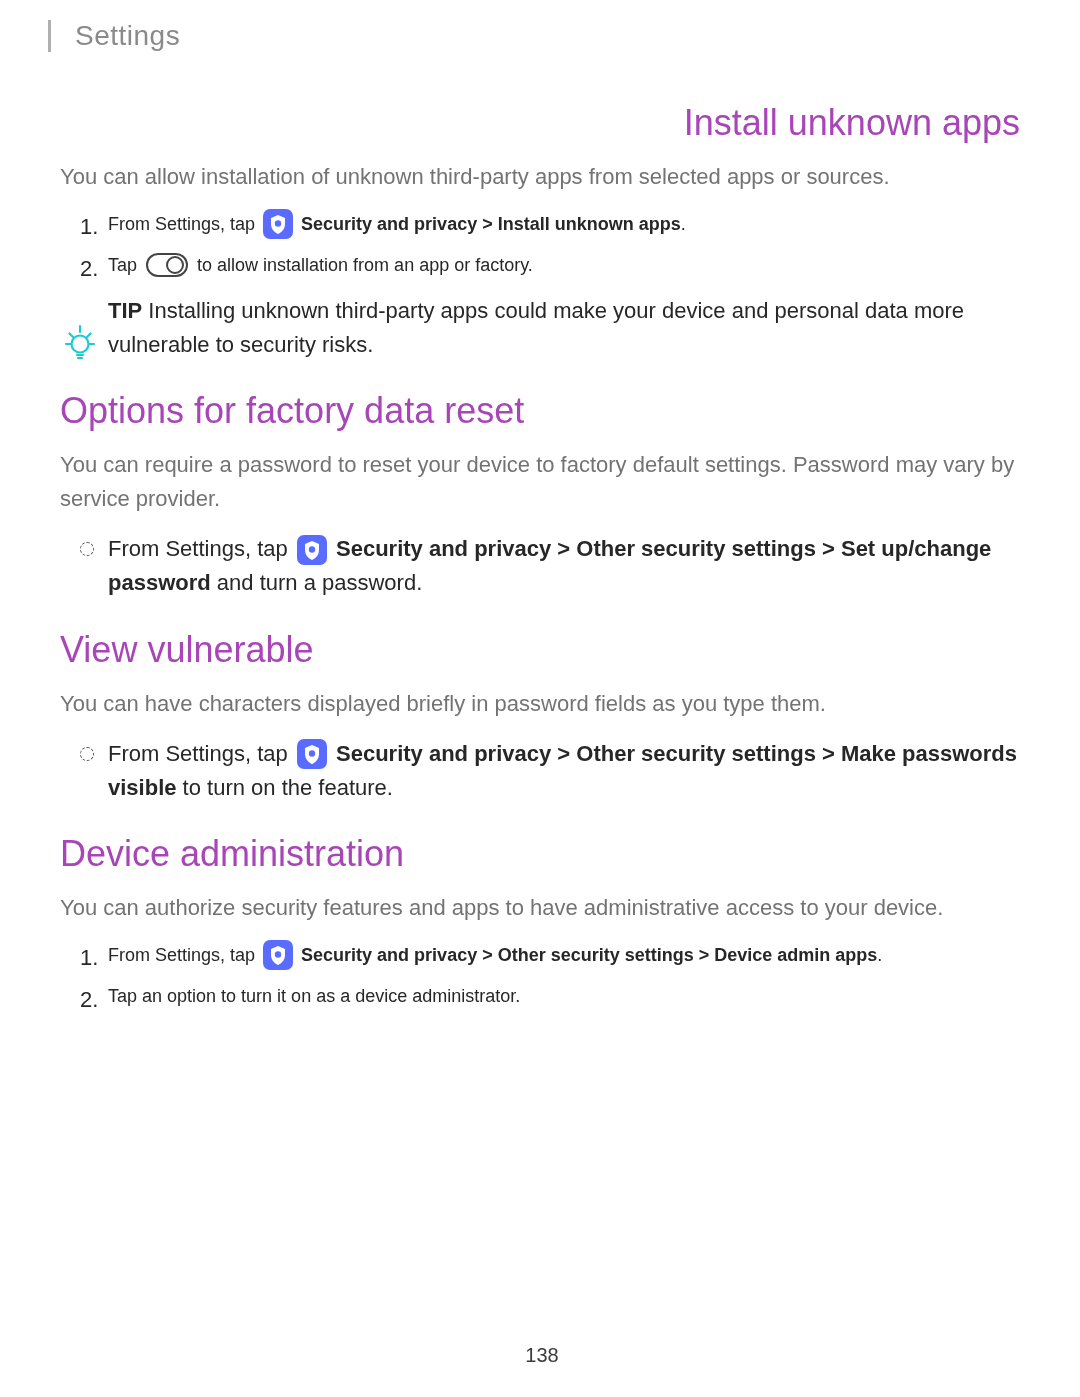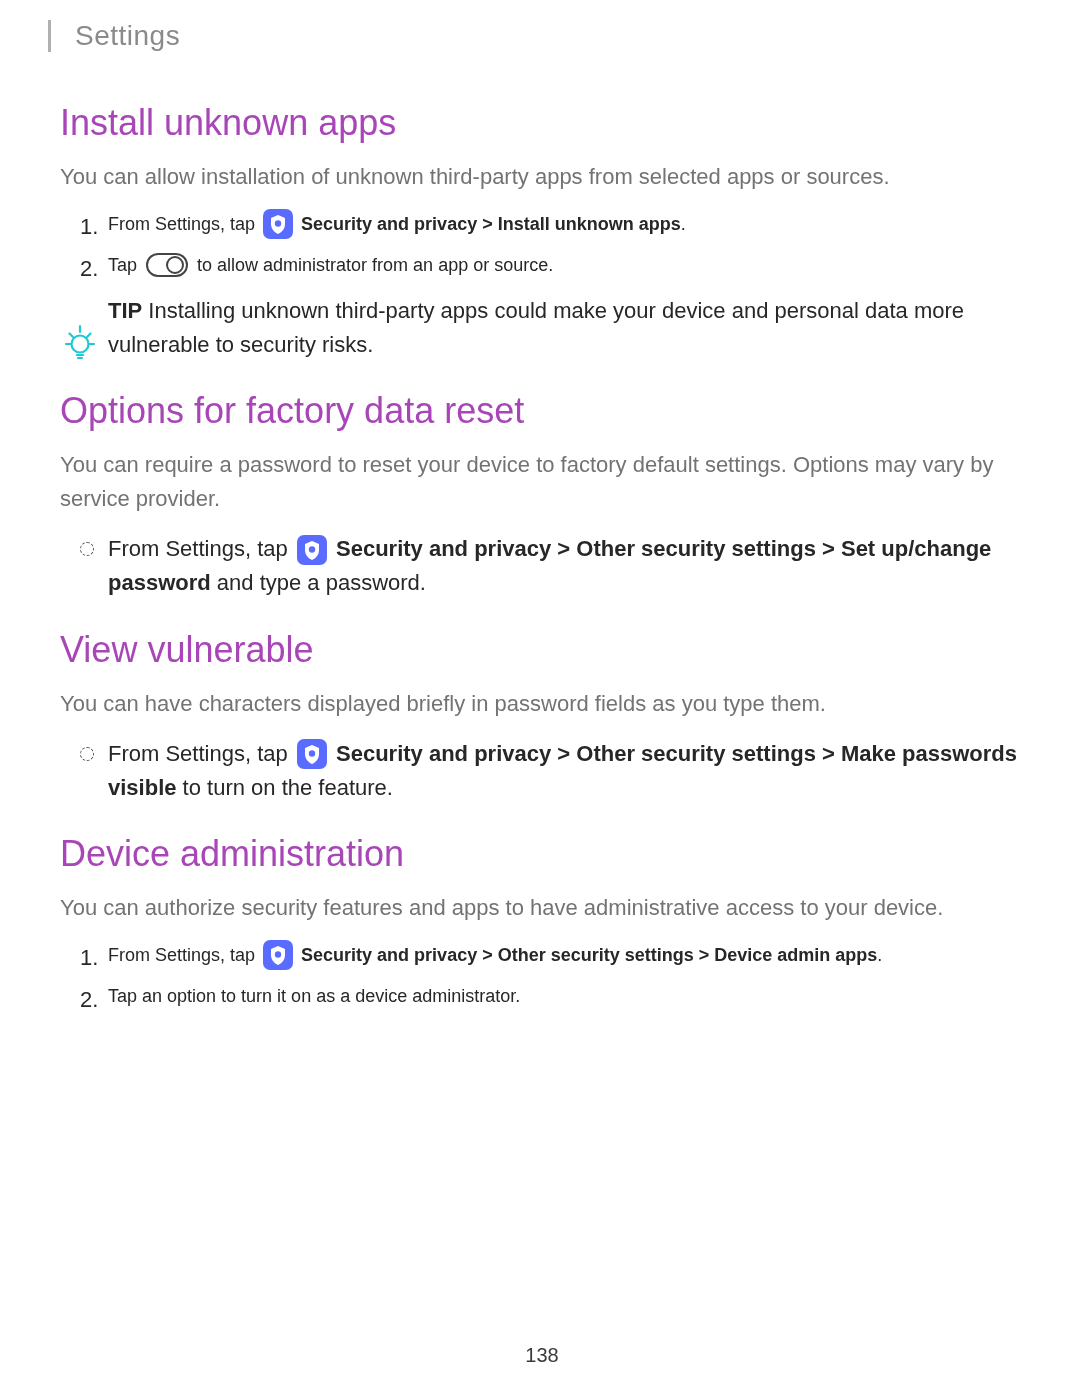--- a/index.html
+++ b/index.html
@@ -31,20 +31,21 @@
     h2.section-heading {
       font-size: 36px;
       font-weight: 400;
       color: #a846b8;
       margin-bottom: 16px;
       margin-top: 28px;
       letter-spacing: 0px;
     }
     h2.section-heading.first {
       margin-top: 0;
+      text-align: right;
     }
     p.body-text {
       font-size: 22px;
       line-height: 1.55;
       color: #737373;
       margin-bottom: 16px;
       letter-spacing: 0px;
     }
     ol.numbered {
       list-style: none;
@@ -171,21 +172,21 @@
         </svg>
       </span>
     <span class="bold">Security and privacy &gt; Install unknown apps</span><span>.</span>
   </li>
   <li>
     <span>Tap </span><span class="icon-toggle">
         <svg viewBox="0 0 42 24">
           <rect x="1" y="1" width="40" height="22" rx="11" fill="none" stroke="#444" stroke-width="2"></rect>
           <circle cx="29" cy="12" r="8" fill="none" stroke="#444" stroke-width="2"></circle>
         </svg>
-      </span><span> to allow administrator from an app or source.</span>
+      </span><span> to allow installation from an app or factory.</span>
   </li>
 </ol>
 
 <div class="tip-box">
   <div class="tip-icon">
     <svg viewBox="0 0 40 40" fill="none" stroke="currentColor" stroke-width="2.2" stroke-linecap="round">
       <circle cx="20" cy="22" r="8.5"></circle>
       <line x1="20" y1="4" x2="20" y2="10"></line>
       <line x1="6" y1="22" x2="11" y2="22"></line>
       <line x1="29" y1="22" x2="34" y2="22"></line>
@@ -194,32 +195,32 @@
       <line x1="17" y1="33" x2="23" y2="33"></line>
       <line x1="18" y1="36" x2="22" y2="36"></line>
     </svg>
   </div>
   <div class="tip-text">
     <span class="tip-label">TIP</span><span>  Installing unknown third-party apps could make your device and personal data more vulnerable to security risks.</span>
   </div>
 </div>
 
 <h2 class="section-heading">Options for factory data reset</h2>
-<p class="body-text">You can require a password to reset your device to factory default settings. Options may vary by service provider.</p>
+<p class="body-text">You can require a password to reset your device to factory default settings. Password may vary by service provider.</p>
 
 <ul class="bullet-list">
   <li>
     <span>From Settings, tap </span><span class="icon-shield">
         <svg viewBox="0 0 30 30">
           <rect x="0" y="0" width="30" height="30" rx="7" fill="#5a6cff"></rect>
           <path d="M15 6 L22 9 L22 15 C22 20 18.5 23.5 15 25 C11.5 23.5 8 20 8 15 L8 9 Z" fill="#fff"></path>
           <circle cx="15" cy="14.5" r="3.2" fill="#5a6cff"></circle>
         </svg>
       </span>
-    <span class="bold">Security and privacy &gt; Other security settings &gt; Set up/change password</span><span> and type a password.</span>
+    <span class="bold">Security and privacy &gt; Other security settings &gt; Set up/change password</span><span> and turn a password.</span>
   </li>
 </ul>
 
 <h2 class="section-heading">View vulnerable</h2>
 <p class="body-text">You can have characters displayed briefly in password fields as you type them.</p>
 
 <ul class="bullet-list">
   <li>
     <span>From Settings, tap </span><span class="icon-shield">
         <svg viewBox="0 0 30 30">

